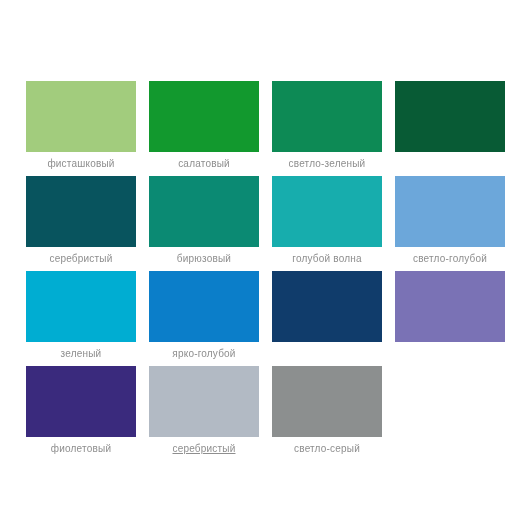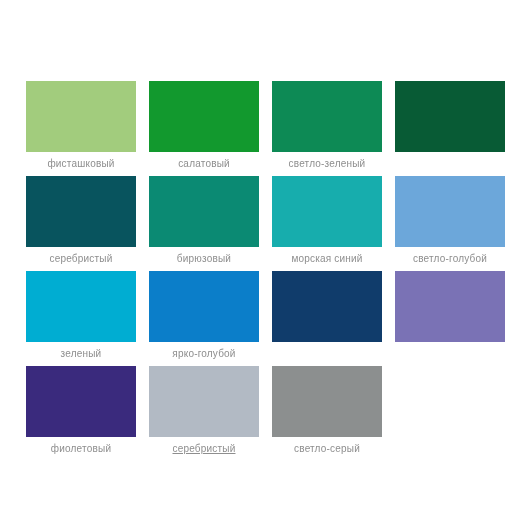--- a/index.html
+++ b/index.html
@@ -89,21 +89,21 @@
       <span class="swatch-label" style="color: rgb(142, 142, 142);">серебристый</span>
     </div>
 
     <div class="swatch-cell">
       <span class="swatch-color" style="background-color: rgb(11, 138, 115);"></span>
       <span class="swatch-label" style="color: rgb(142, 142, 142);">бирюзовый</span>
     </div>
 
     <div class="swatch-cell">
       <span class="swatch-color" style="background-color: rgb(23, 173, 173);"></span>
-      <span class="swatch-label" style="color: rgb(142, 142, 142);">морская синий</span>
+      <span class="swatch-label" style="color: rgb(142, 142, 142);">голубой волна</span>
     </div>
 
     <div class="swatch-cell">
       <span class="swatch-color" style="background-color: rgb(108, 167, 218);"></span>
       <span class="swatch-label" style="color: rgb(142, 142, 142);">светло-голубой</span>
     </div>
 
     <div class="swatch-cell">
       <span class="swatch-color" style="background-color: rgb(0, 173, 210);"></span>
       <span class="swatch-label" style="color: rgb(142, 142, 142);">зеленый</span>

